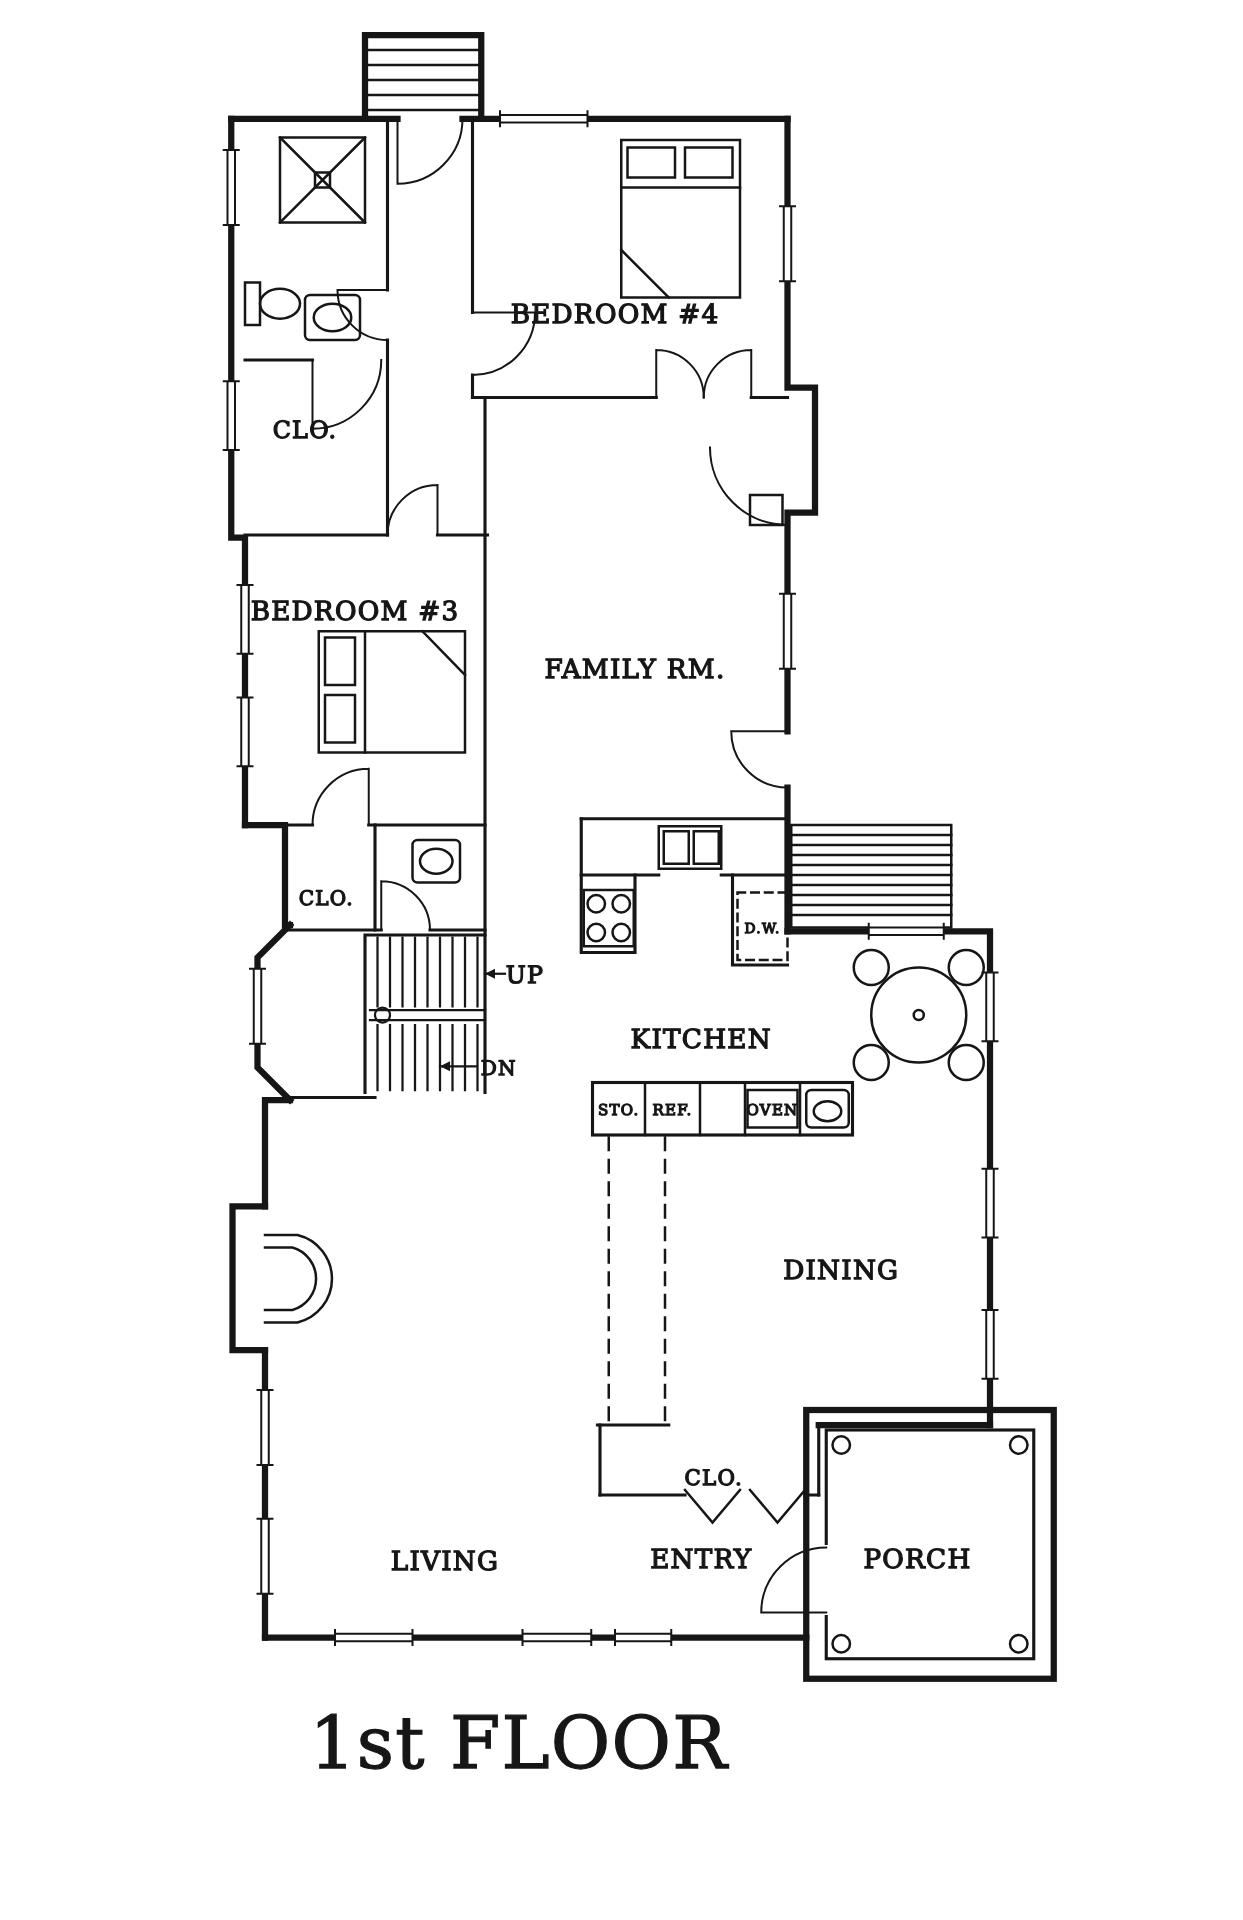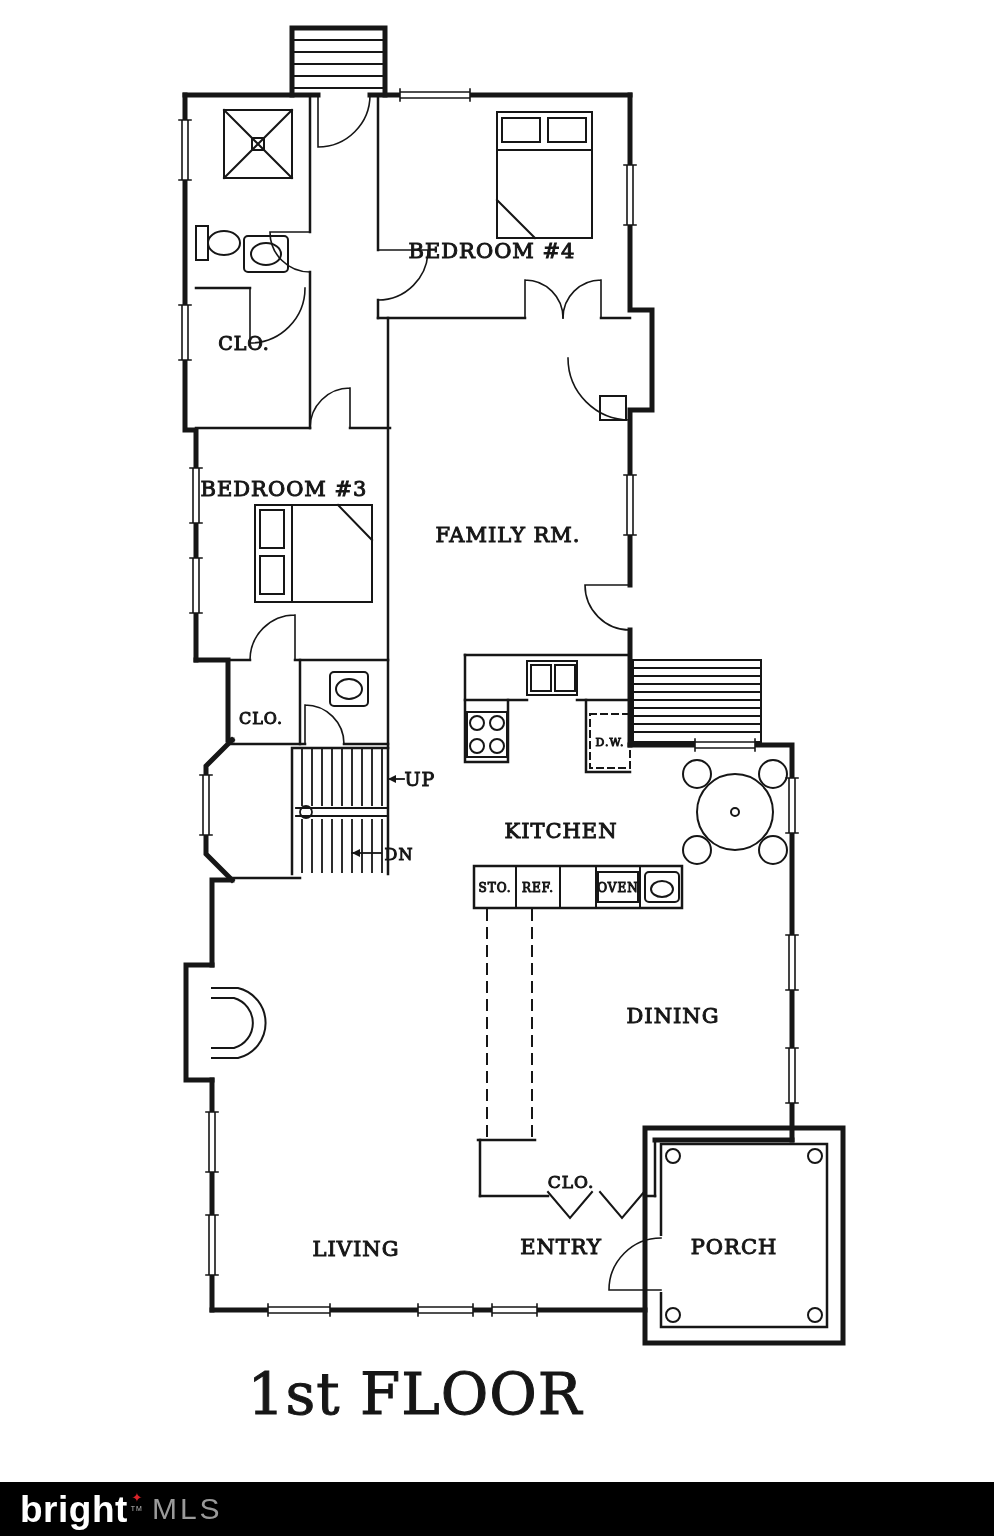--- a/index.html
+++ b/index.html
@@ -222,24 +222,14 @@
     <text x="673" y="1023" font-size="21" text-anchor="middle">DINING</text>
     <text x="571" y="1188" font-size="17" text-anchor="middle">CLO.</text>
     <text x="356" y="1256" font-size="21" text-anchor="middle">LIVING</text>
     <text x="561" y="1254" font-size="21" text-anchor="middle">ENTRY</text>
     <text x="734" y="1254" font-size="21" text-anchor="middle">PORCH</text>
 
     <text x="415" y="1414" font-size="58" letter-spacing="10" text-anchor="middle">1st FLOOR</text>
   </g>
 </svg>
 
-<footer class="brand-bar">
-  <div style="display:flex;align-items:center;">
-    <span class="brand">bright</span>
-    <span class="mark-col">
-      <span class="star">✦</span>
-      <span class="tm">TM</span>
-    </span>
-    <span class="mls">MLS</span>
-  </div>
-</footer>
 
 </div>
 
 </body></html>

